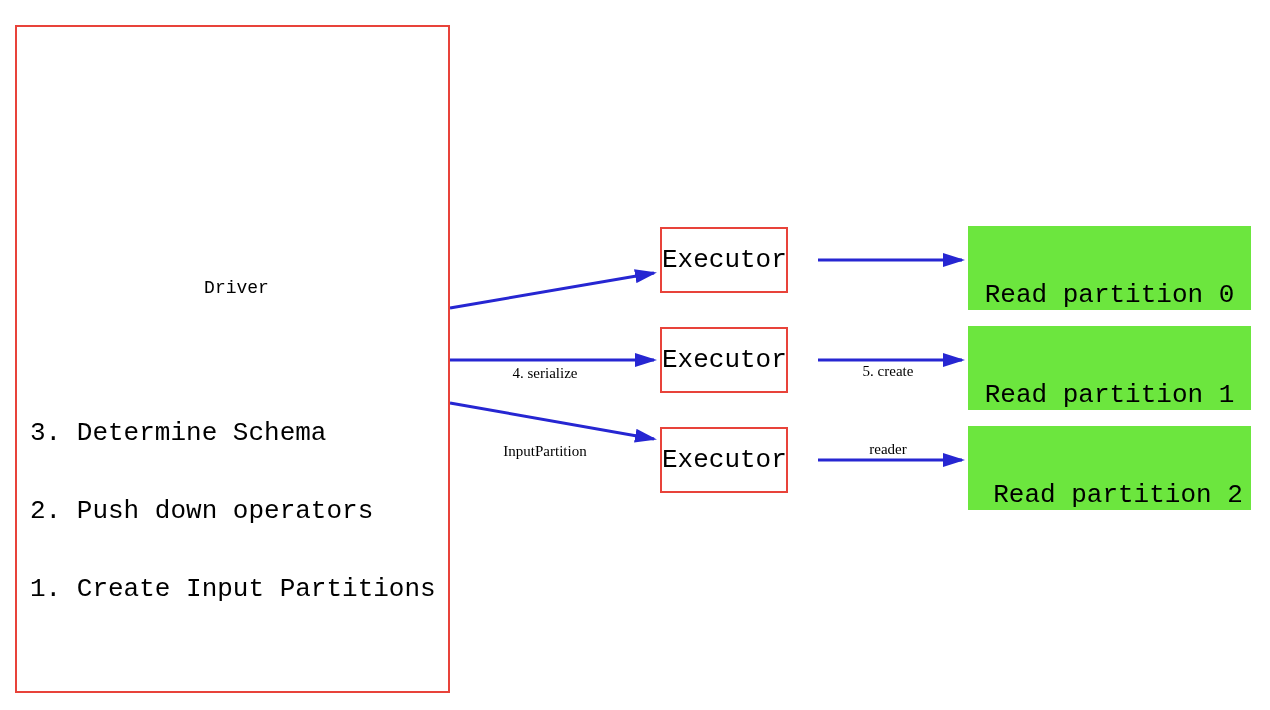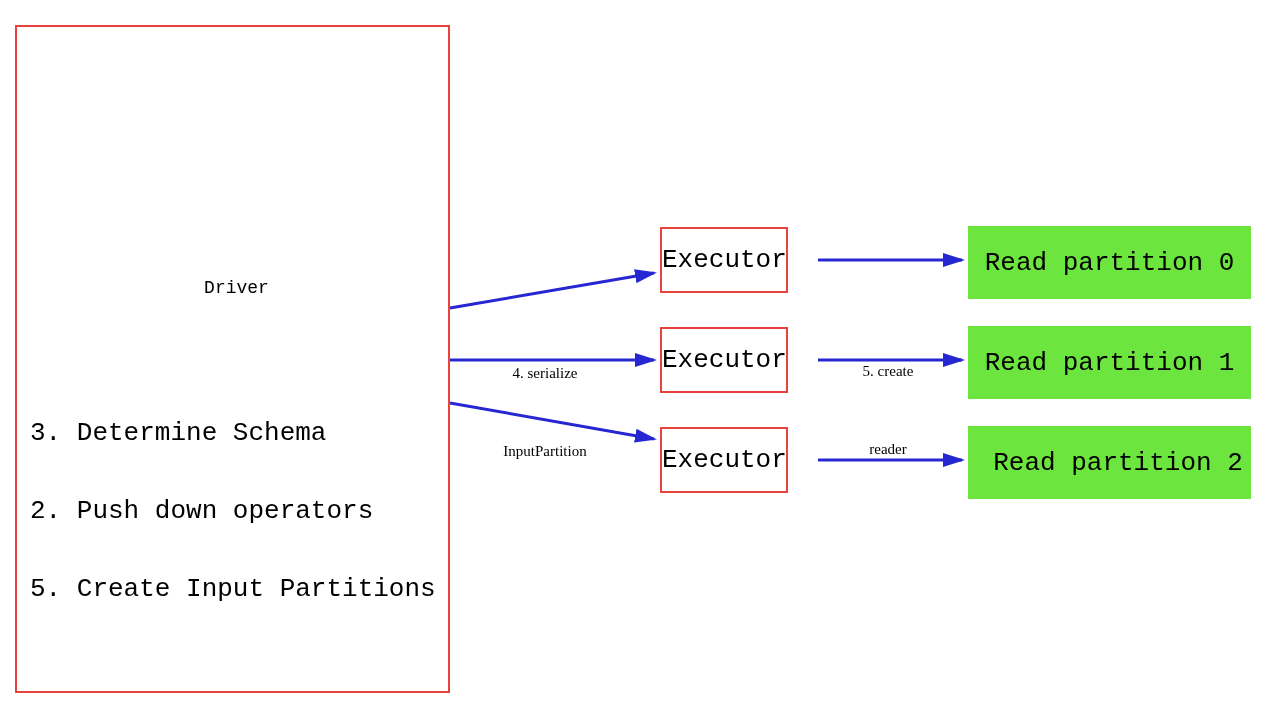--- a/index.html
+++ b/index.html
@@ -54,24 +54,24 @@
     justify-content: flex-start;
     font-size: 26px;
     white-space: pre;
   }
   .executor-1 { top: 227px; }
   .executor-2 { top: 327px; }
   .executor-3 { top: 427px; }
   .partition-box {
     position: absolute;
     left: 968px;
-    width: 283px; height: 73px;
+    width: 283px; height: 84px;
     background: var(--partition-green);
     display: flex;
-    align-items: center;
+    align-items: flex-end;
     justify-content: center;
     font-size: 26px;
     white-space: pre;
   }
   .partition-0 { top: 226px; }
   .partition-1 { top: 326px; }
   .partition-2 { top: 426px; padding-left: 17px; }
   .edge-label {
     position: absolute;
     font-family: "Liberation Serif", "DejaVu Serif", serif;
@@ -123,21 +123,21 @@
     <g>
       <line x1="818" y1="460" x2="962" y2="460" marker-end="url(#arrow)"></line>
     </g>
   </svg>
 
   <div class="driver-box">
     <div class="driver-title">Driver</div>
     <div class="driver-steps">
       <div>3. Determine Schema</div>
       <div>2. Push down operators</div>
-      <div>5. Create Input Partitions</div>
+      <div>1. Create Input Partitions</div>
     </div>
   </div>
 
   <div class="executor-box executor-1">
     <span>Executor</span>
   </div>
   <div class="executor-box executor-2">
     <span>Executor</span>
   </div>
   <div class="executor-box executor-3">

